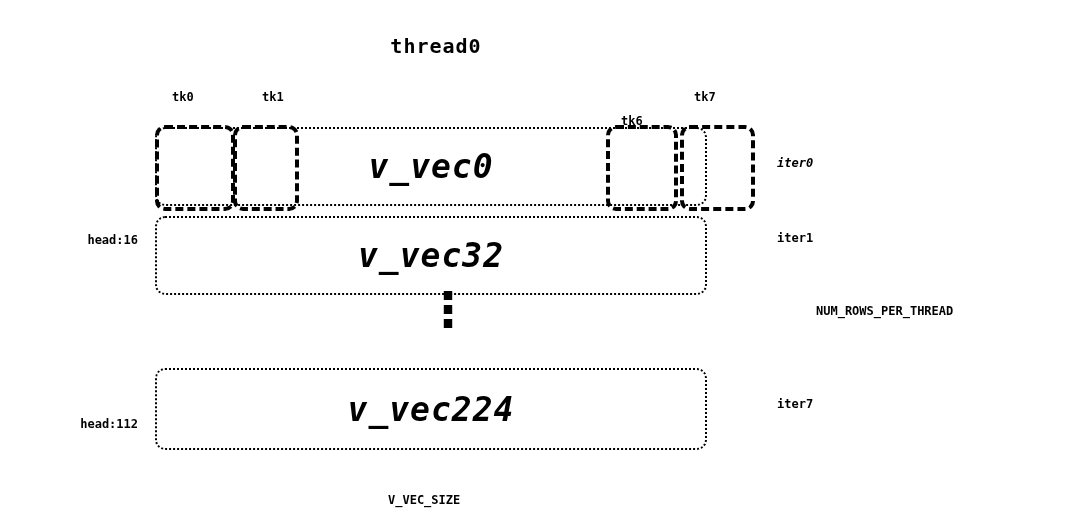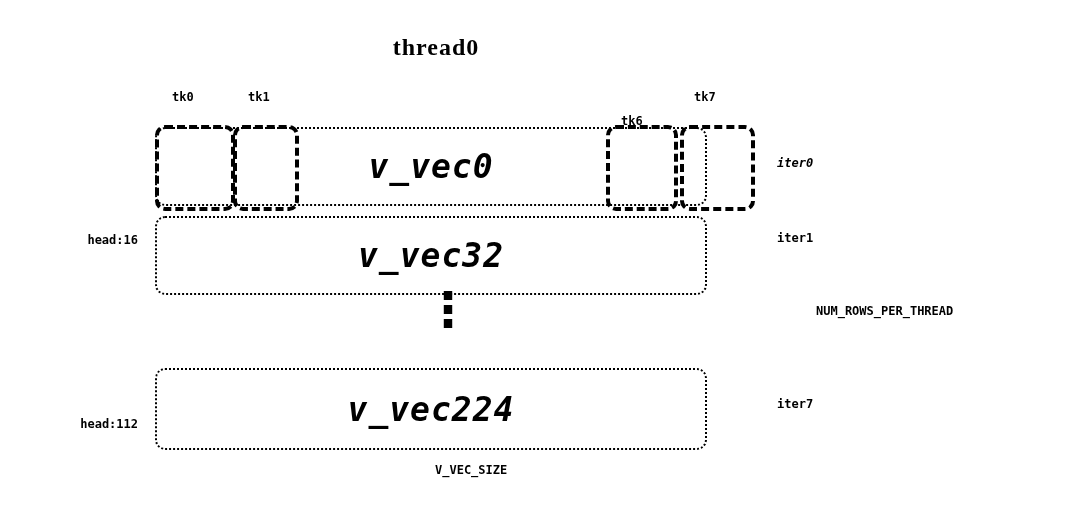--- a/index.html
+++ b/index.html
@@ -16,38 +16,37 @@
     overflow: hidden;
   }
 
   
   .title {
     position: absolute;
     left: 320px;
     top: 34px;
     width: 232px;
     text-align: center;
-    font-size: 24px;
+    font-size: 20px;
     font-weight: bold;
     letter-spacing: 1px;
     white-space: nowrap;
-    font-family: Liberation Serif, serif;
   }
 
   
   .lbl {
     position: absolute;
     font-size: 12px;
     font-weight: bold;
     white-space: nowrap;
   }
 
   
   .tk-l0 { left: 172px; top: 90px; }
-  .tk-l1 { left: 248px; top: 90px; }
+  .tk-l1 { left: 262px; top: 90px; }
   .tk-l6 { left: 621px; top: 90px; margin-top: 24px; }
   .tk-l7 { left: 694px; top: 90px; }
 
   
   .row {
     position: absolute;
     left: 155px;
     width: 552px;
     border: 2px dotted #000000;
     border-radius: 10px;
@@ -109,21 +108,21 @@
     font-size: 48px;
     font-weight: bold;
     font-family: "DejaVu Sans", sans-serif;
     line-height: 1.4;
   }
 
   
   .numrows { left: 816px; top: 304px; }
 
   
-  .vvecsize { left: 388px; top: 463px; margin-left: 47px; }
+  .vvecsize { left: 388px; top: 493px; }
 </style>
 </head>
 <body>
 
 <div class="canvas">
 
   <div class="title">thread0</div>
 
   <div class="lbl tk-l0">tk0</div>
   <div class="lbl tk-l1">tk1</div>

